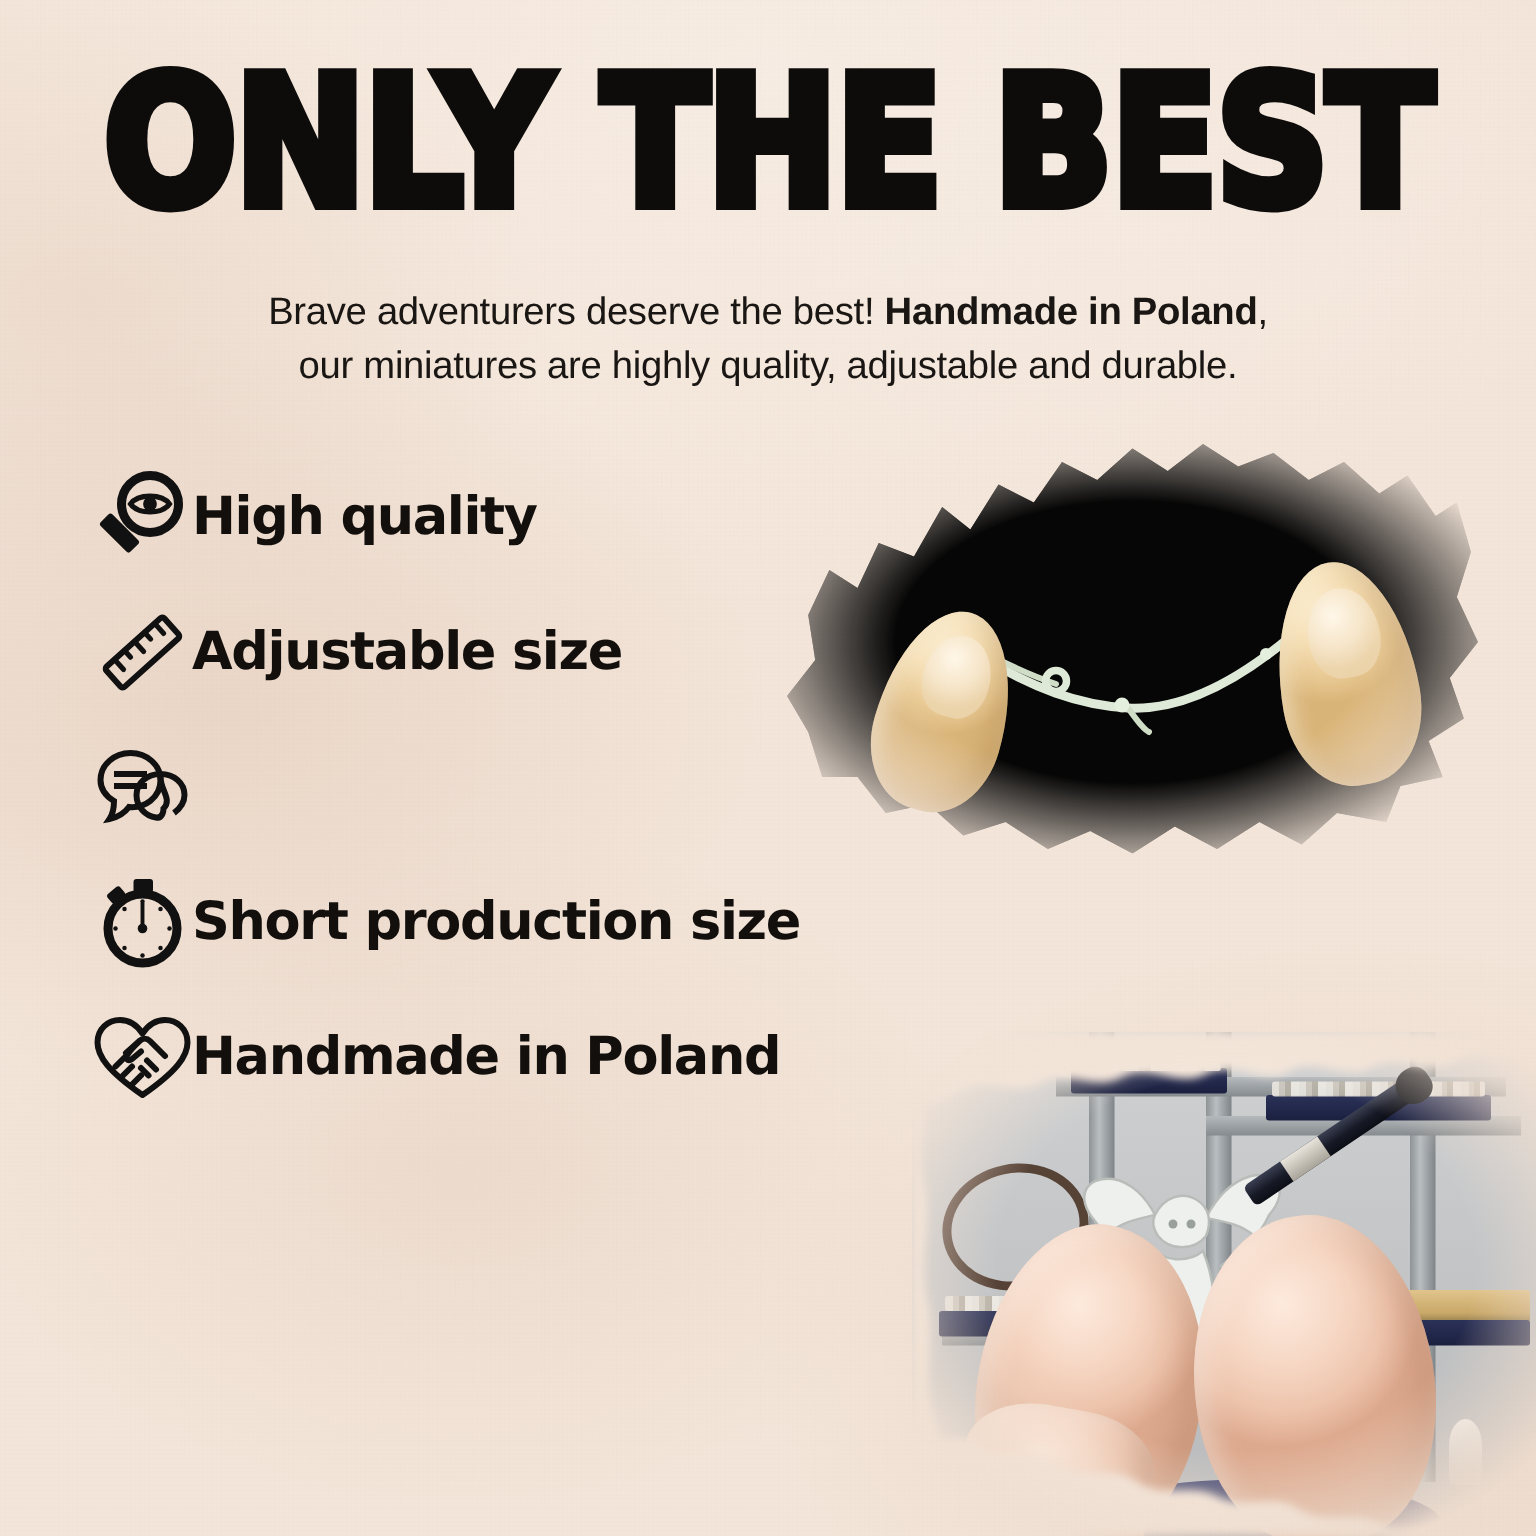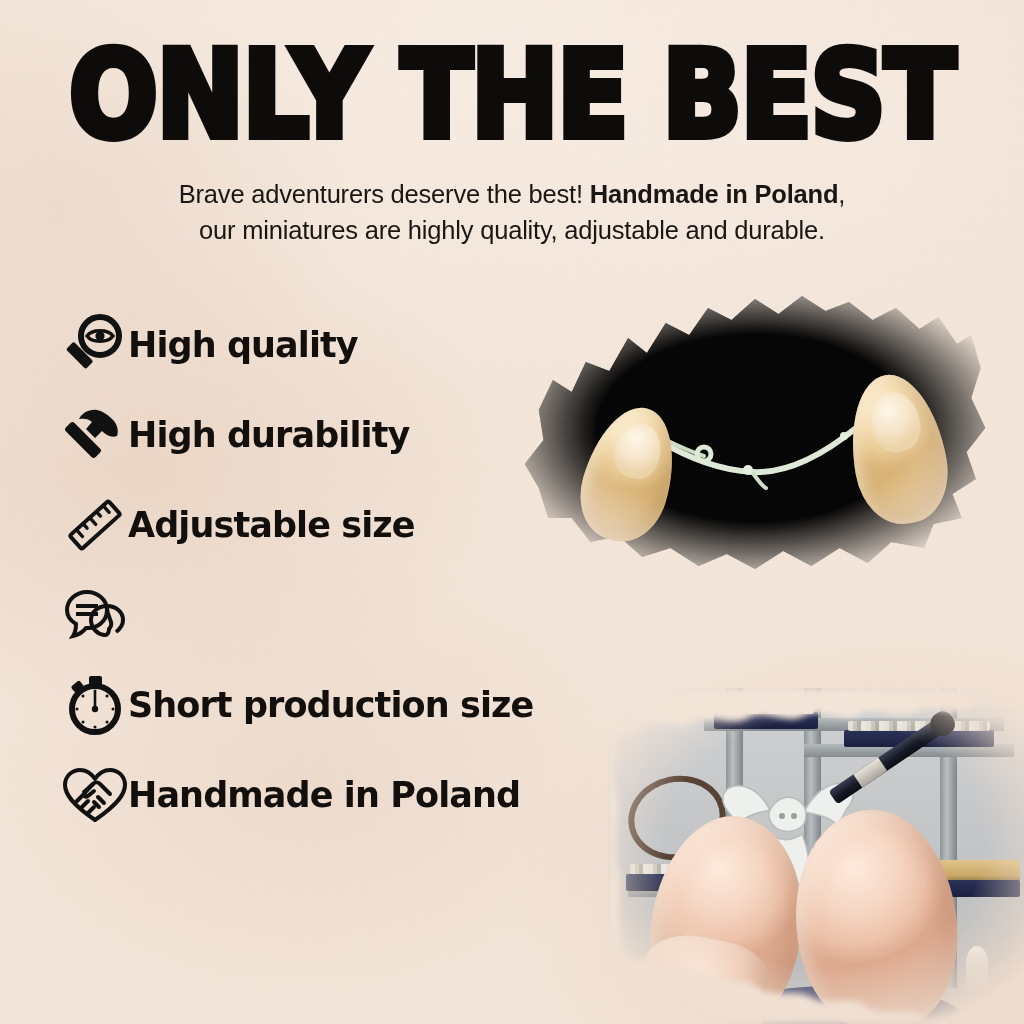--- a/index.html
+++ b/index.html
@@ -60,21 +60,21 @@
     paint-order: stroke fill;
     transform: scaleY(1.14);
     transform-origin: 50% 0;
   }
 
   
   .subtitle {
     position: absolute;
     left: 90px;
     right: 90px;
-    top: 176px;
+    top: 190px;
     text-align: center;
     font-size: 25.5px;
     line-height: 1.42;
     color: #1a1613;
     letter-spacing: -.2px;
   }
   .subtitle b { font-weight: 700; }
 
   
   .features {
@@ -339,33 +339,20 @@
           <g fill="#111">
             <path d="M36 22 C29 14.5, 43 14.5, 36 22 Z"></path>
           </g>
           <path d="M23 22 C28 15, 44 15, 49 22 C44 29, 28 29, 23 22 Z" fill="none" stroke="#111" stroke-width="3.4"></path>
           <circle cx="36" cy="22" r="4.6" fill="#111"></circle>
         </svg>
       </span>
       <span class="label">High quality</span>
     </div>
 
-    <div class="feature">
-      <span class="ico">
-        <svg width="62" height="62" viewBox="0 0 62 62">
-          <g fill="#111">
-            <path d="M33 6 C25 5, 18 9, 15 15 C21 14, 25 15, 28 18
-                     L22 25 L31 34 L38 27 C42 31, 47 34, 53 32
-                     C55 26, 53 19, 47 14 C43 10, 38 7, 33 6 Z"></path>
-            <rect x="-2" y="30" width="42" height="12" rx="3" transform="rotate(45 19 36)"></rect>
-          </g>
-        </svg>
-      </span>
-      <span class="label">High durability</span>
-    </div>
 
     <div class="feature">
       <span class="ico">
         <svg width="62" height="62" viewBox="0 0 62 62">
           <g transform="rotate(-42 31 31)">
             <rect x="5" y="22" width="52" height="18" rx="2" fill="none" stroke="#111" stroke-width="4"></rect>
             <g stroke="#111" stroke-width="3.4" stroke-linecap="round">
               <line x1="14" y1="22" x2="14" y2="31"></line>
               <line x1="23" y1="22" x2="23" y2="28"></line>
               <line x1="32" y1="22" x2="32" y2="31"></line>

